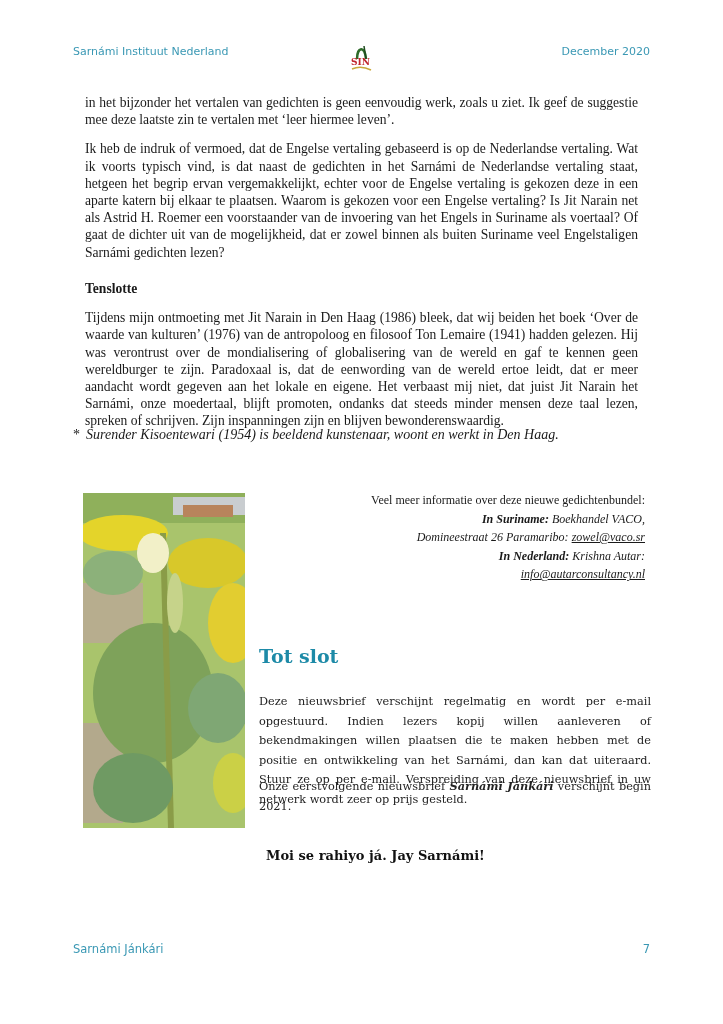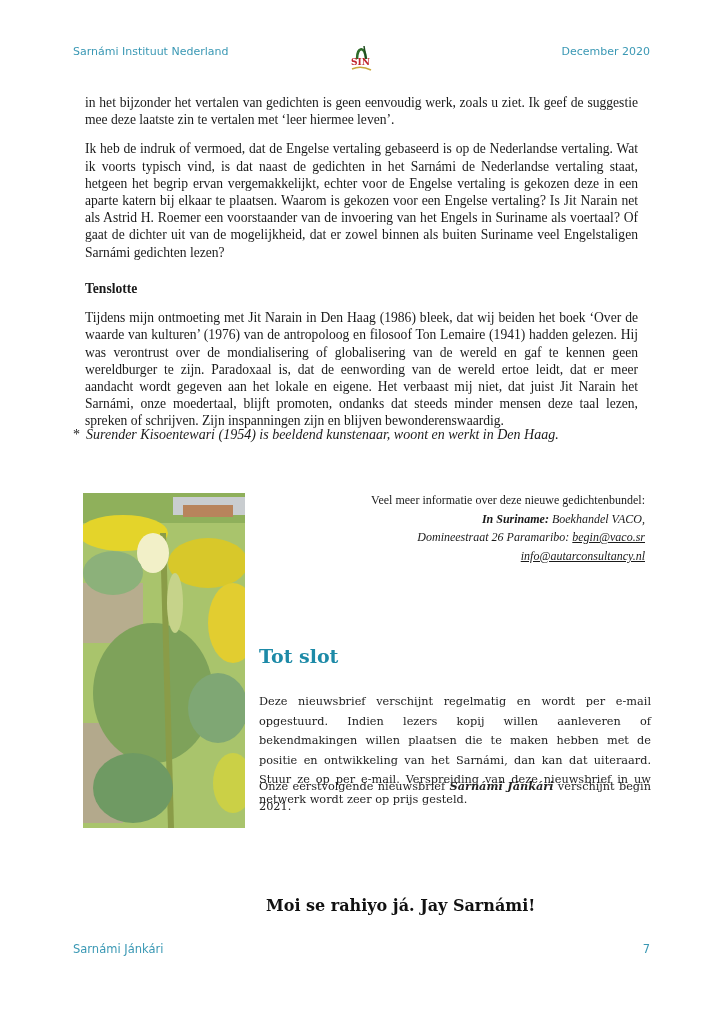--- a/index.html
+++ b/index.html
@@ -20,21 +20,21 @@
   .info .line { display: block; }
   .info .it { font-style: italic; }
   .info .bi { font-style: italic; font-weight: bold; }
   .info a { color: #1a1a1a; text-decoration: underline; font-style: italic; }
   .h2 { position: absolute; left: 259px; top: 645px; font-family: "DejaVu Serif", serif; font-weight: bold; font-size: 19px; color: #1d8aa7; }
   .col { position: absolute; left: 259px; width: 392px; font-family: "DejaVu Serif", serif; font-size: 11.3px; line-height: 19.5px; color: #222; text-align: justify; }
   .col p { margin: 0 0 7px 0; }
   .c1 { top: 672px; margin-top: 20px; }
   .c2 { top: 777px; }
   .bold-it { font-weight: bold; font-style: italic; }
-  .closing { position: absolute; left: 266px; top: 896px; font-family: "DejaVu Serif", serif; font-weight: bold; font-size: 16px; color: #111; }
+  .closing { position: absolute; left: 266px; top: 848px; font-family: "DejaVu Serif", serif; font-weight: bold; font-size: 13px; color: #111; }
   .ftr { position: absolute; top: 942px; font-family: "DejaVu Sans", sans-serif; font-size: 11.5px; color: #3a98b4; }
   .ftr-left { left: 73px; }
   .ftr-right { right: 73px; }
 </style>
 </head>
 <body>
 
 <div class="hdr hdr-left">Sarnámi Instituut Nederland</div>
 <svg class="logo" viewBox="0 0 24 32">
   <path d="M8 18 C8 6, 16 4, 17 18" fill="none" stroke="#2e6b2a" stroke-width="2.5"></path>
@@ -79,21 +79,24 @@
     <ellipse cx="150" cy="290" rx="20" ry="30" fill="#cbd046"></ellipse>
   </svg>
 </div>
 
 <div class="info">
   <span class="line">Veel meer informatie over deze nieuwe gedichtenbundel:</span>
   <span class="line">
     <span class="bi">In Suriname:</span><span class="it"> Boekhandel VACO,</span>
   </span>
   <span class="line">
-    <span class="it">Domineestraat 26 Paramaribo: </span><a>begin@vaco.sr</a>
+    <span class="it">Domineestraat 26 Paramaribo: </span><a>zowel@vaco.sr</a>
+  </span>
+  <span class="line">
+    <span class="bi">In Nederland:</span><span class="it"> Krishna Autar:</span>
   </span>
   <span class="line">
     <a>info@autarconsultancy.nl</a>
   </span>
 </div>
 
 <div class="h2">Tot slot</div>
 
 <div class="col c1">
   <p>Deze nieuwsbrief verschijnt regelmatig en wordt per e-mail opgestuurd. Indien lezers kopij willen aanleveren of bekendmakingen willen plaatsen die te maken hebben met de positie en ontwikkeling van het Sarnámi, dan kan dat uiteraard. Stuur ze op per e-mail. Verspreiding van deze nieuwsbrief in uw netwerk wordt zeer op prijs gesteld.</p>

